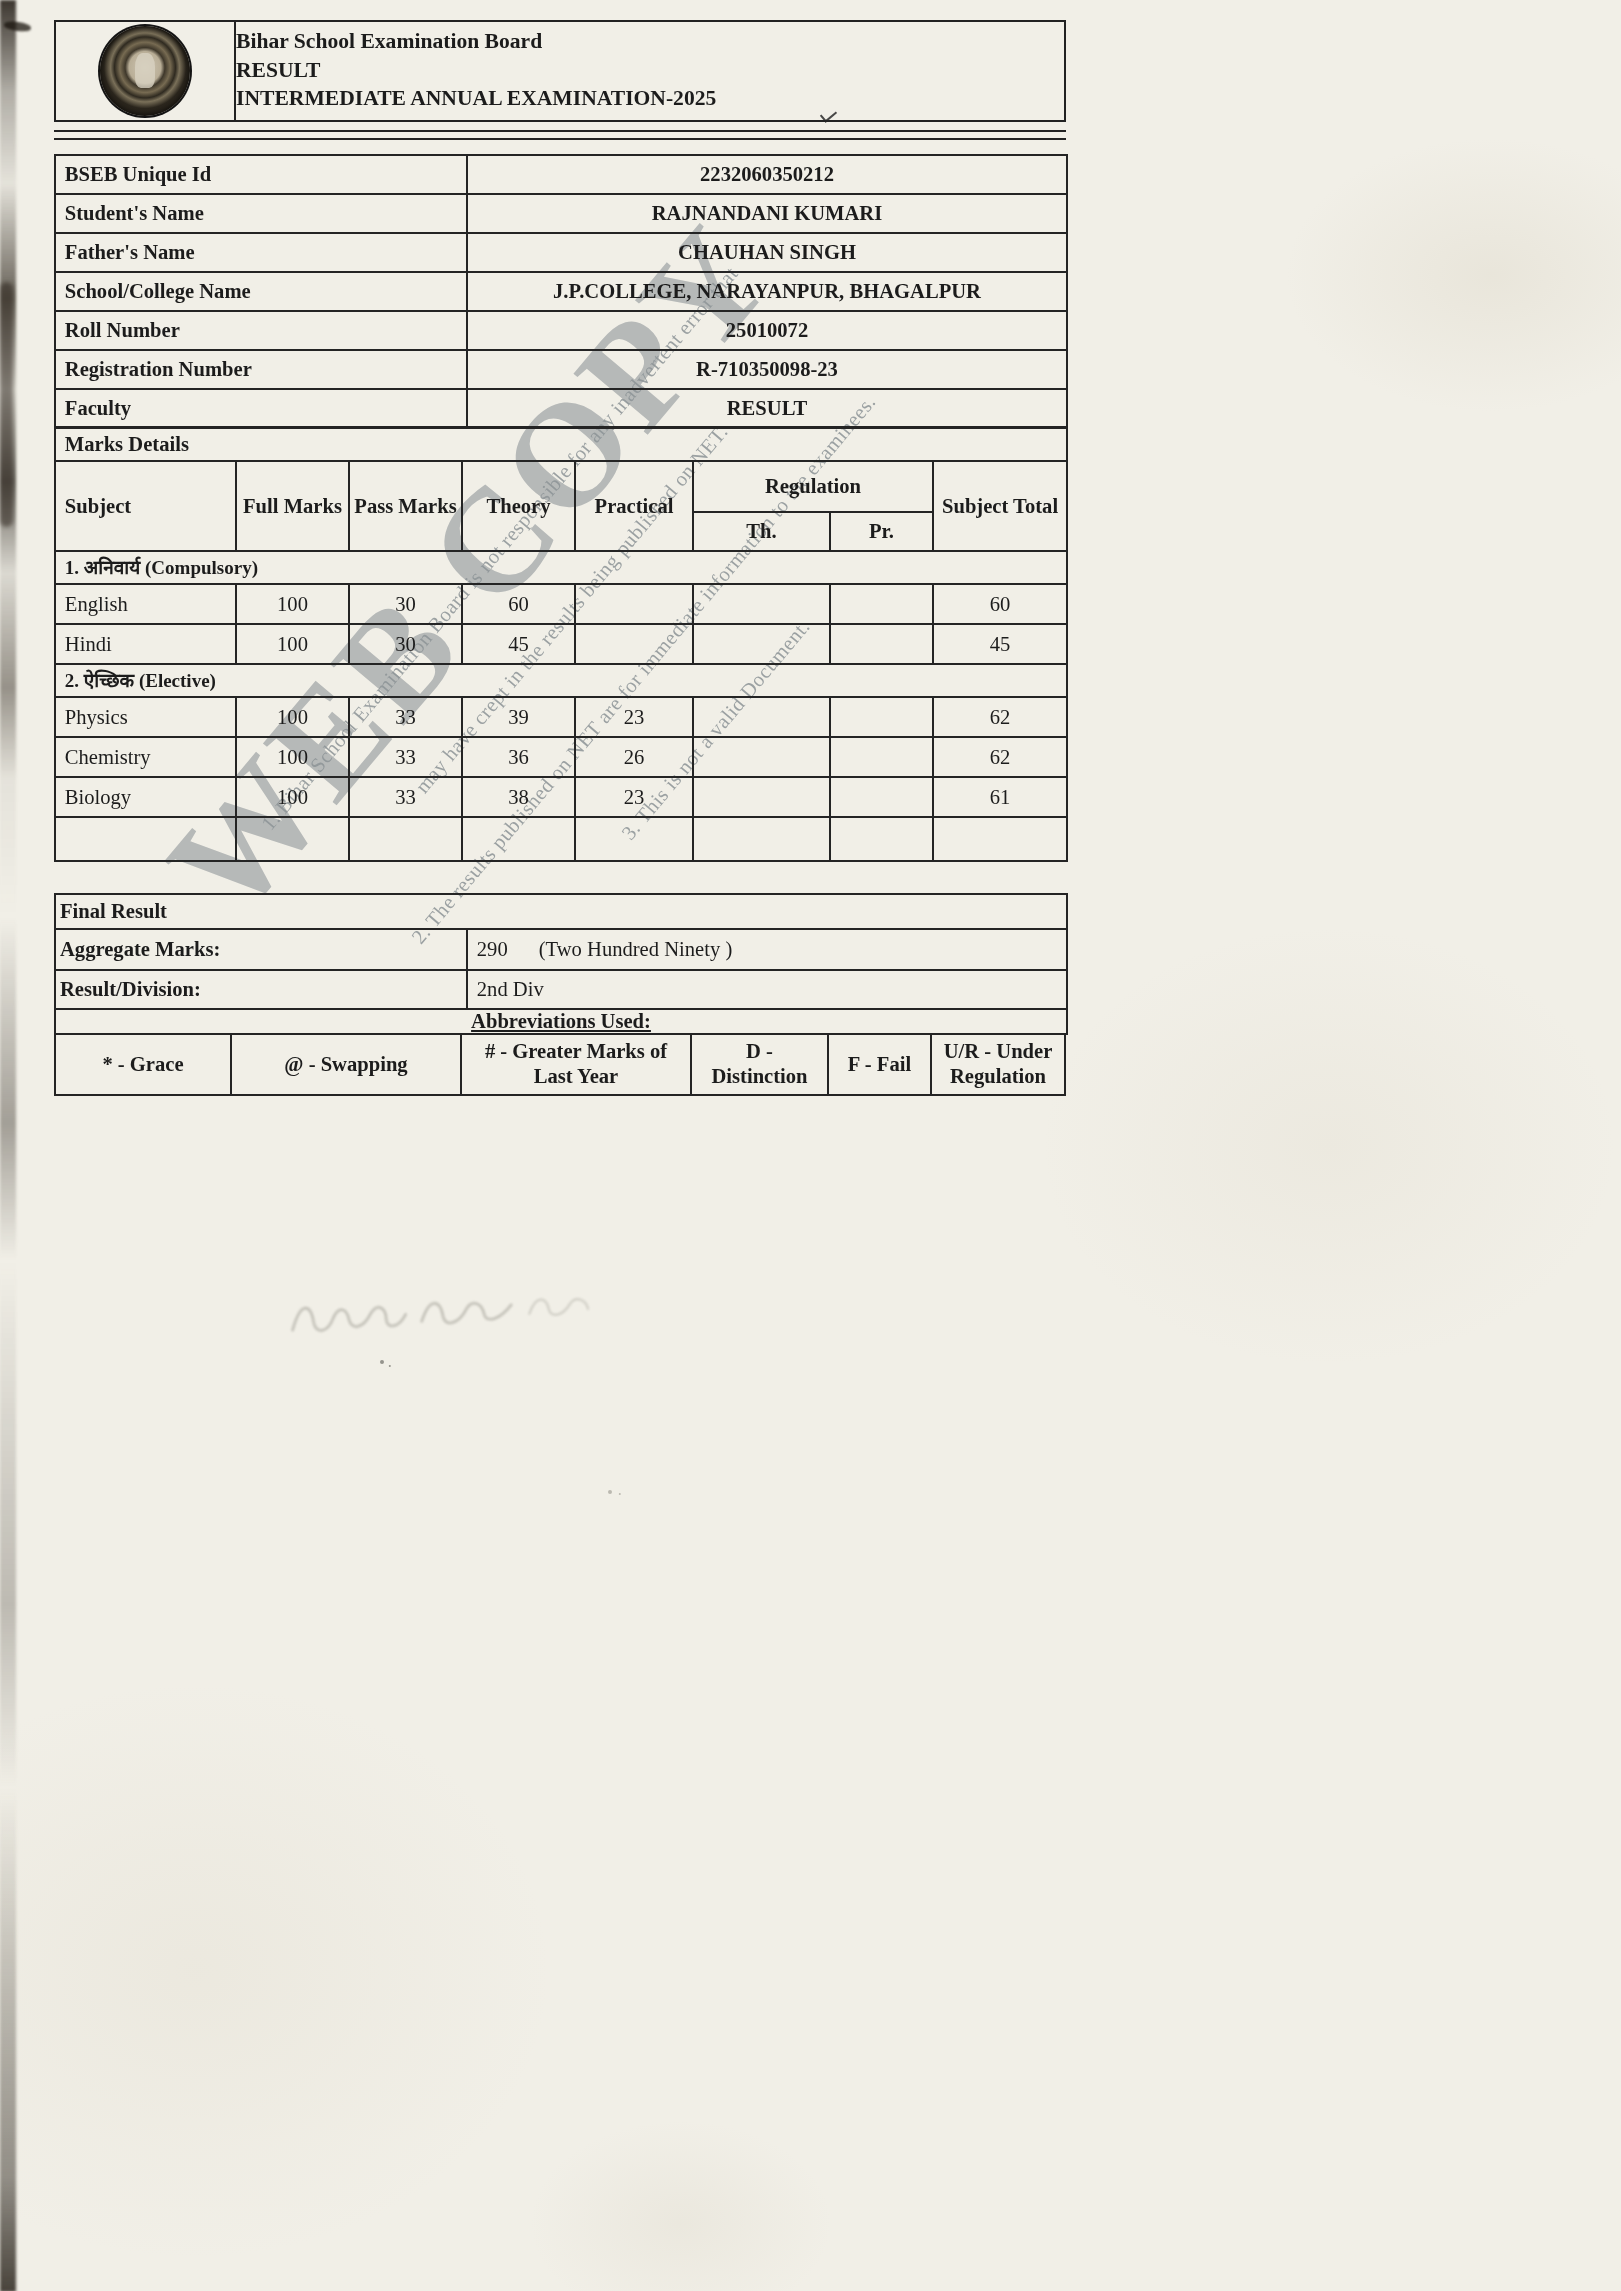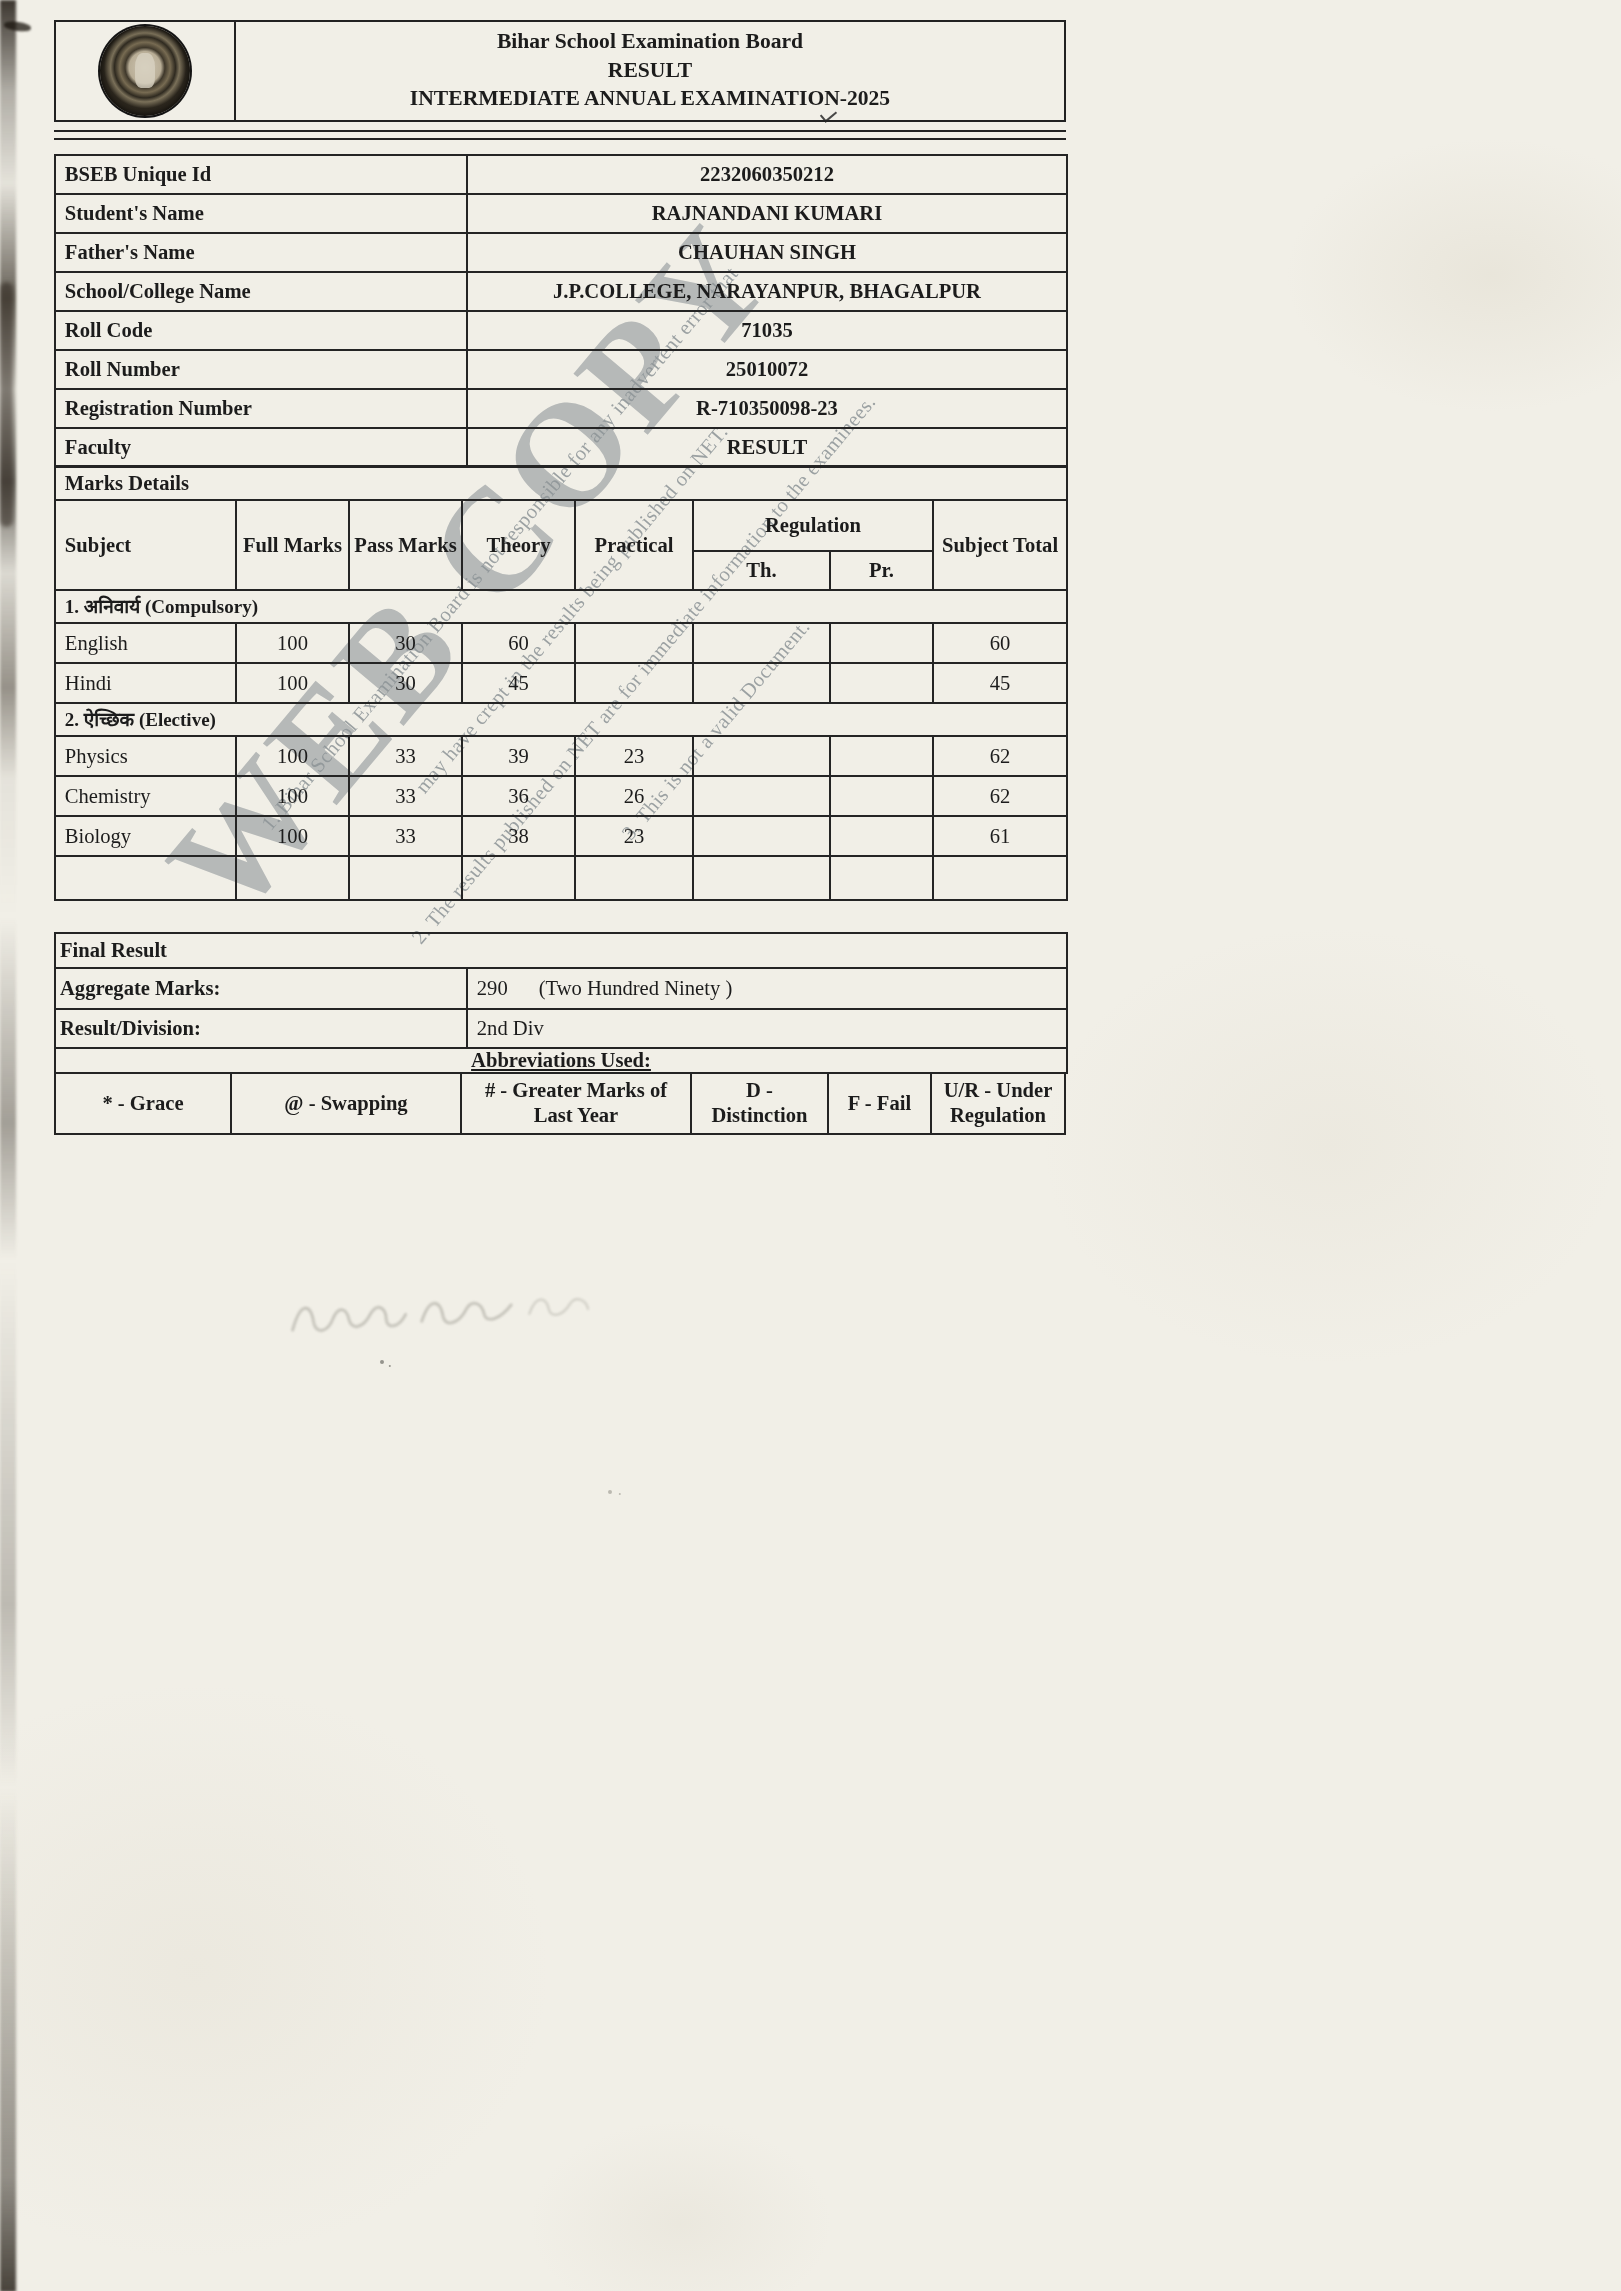--- a/index.html
+++ b/index.html
@@ -41,21 +41,21 @@
   .header-box{display:flex;border:2.9px solid #222;height:98px;}
   .logo-cell{width:178px;border-right:2.9px solid #222;display:flex;align-items:center;justify-content:center;}
   .seal{width:90px;height:90px;border-radius:50%;
     background:radial-gradient(circle at 50% 46%,
       #cfc7b4 0%, #b9ae97 24%, #3f382b 30%, #776b52 38%, #2f2a20 46%,
       #7a7059 52%, #2b261d 62%, #17140e 100%);
     box-shadow:0 0 0 2px #141414, inset 0 0 5.9px rgba(0,0,0,.8);position:relative;}
   .seal::after{content:"";position:absolute;left:35px;top:27.4px;width:19.6px;height:35px;
     background:#d8d2c2;border-radius:40% 40% 30% 30%;opacity:.8;}
   .title-cell{flex:1;display:flex;flex-direction:column;justify-content:center;gap:2.9px;
-    text-align:center;font-weight:bold;font-size:21.6px;line-height:25.5px;border-radius:28px;}
+    font-weight:bold;font-size:21.6px;line-height:25.5px;border-radius:28px;}
   .double-rule{margin-top:8.8px;height:5.9px;border-top:2.9px solid #222;border-bottom:2.9px solid #222;}
   .tick{position:absolute;left:821px;top:110px;width:12.7px;height:6.9px;z-index:2;
     border-left:2.9px solid #2a2a2a;border-bottom:2.9px solid #2a2a2a;
     transform:rotate(-40deg);opacity:.85;}
 
   table{border-collapse:collapse;table-layout:fixed;width:1012px;background:transparent;}
   th,td{border:2.5px solid #242424;background:transparent;font-size:20.6px;overflow:hidden;}
   th{font-weight:bold;}
   .al{text-align:left;padding:0 8.8px;}
 
@@ -145,24 +145,20 @@
         <th>Student's Name</th>
         <td>RAJNANDANI KUMARI</td>
       </tr>
       <tr>
         <th>Father's Name</th>
         <td>CHAUHAN SINGH</td>
       </tr>
       <tr>
         <th>School/College Name</th>
         <td>J.P.COLLEGE, NARAYANPUR, BHAGALPUR</td>
-      </tr>
-      <tr>
-        <th>Roll Code</th>
-        <td>71035</td>
       </tr>
       <tr>
         <th>Roll Number</th>
         <td>25010072</td>
       </tr>
       <tr>
         <th>Registration Number</th>
         <td>R-710350098-23</td>
       </tr>
       <tr>

